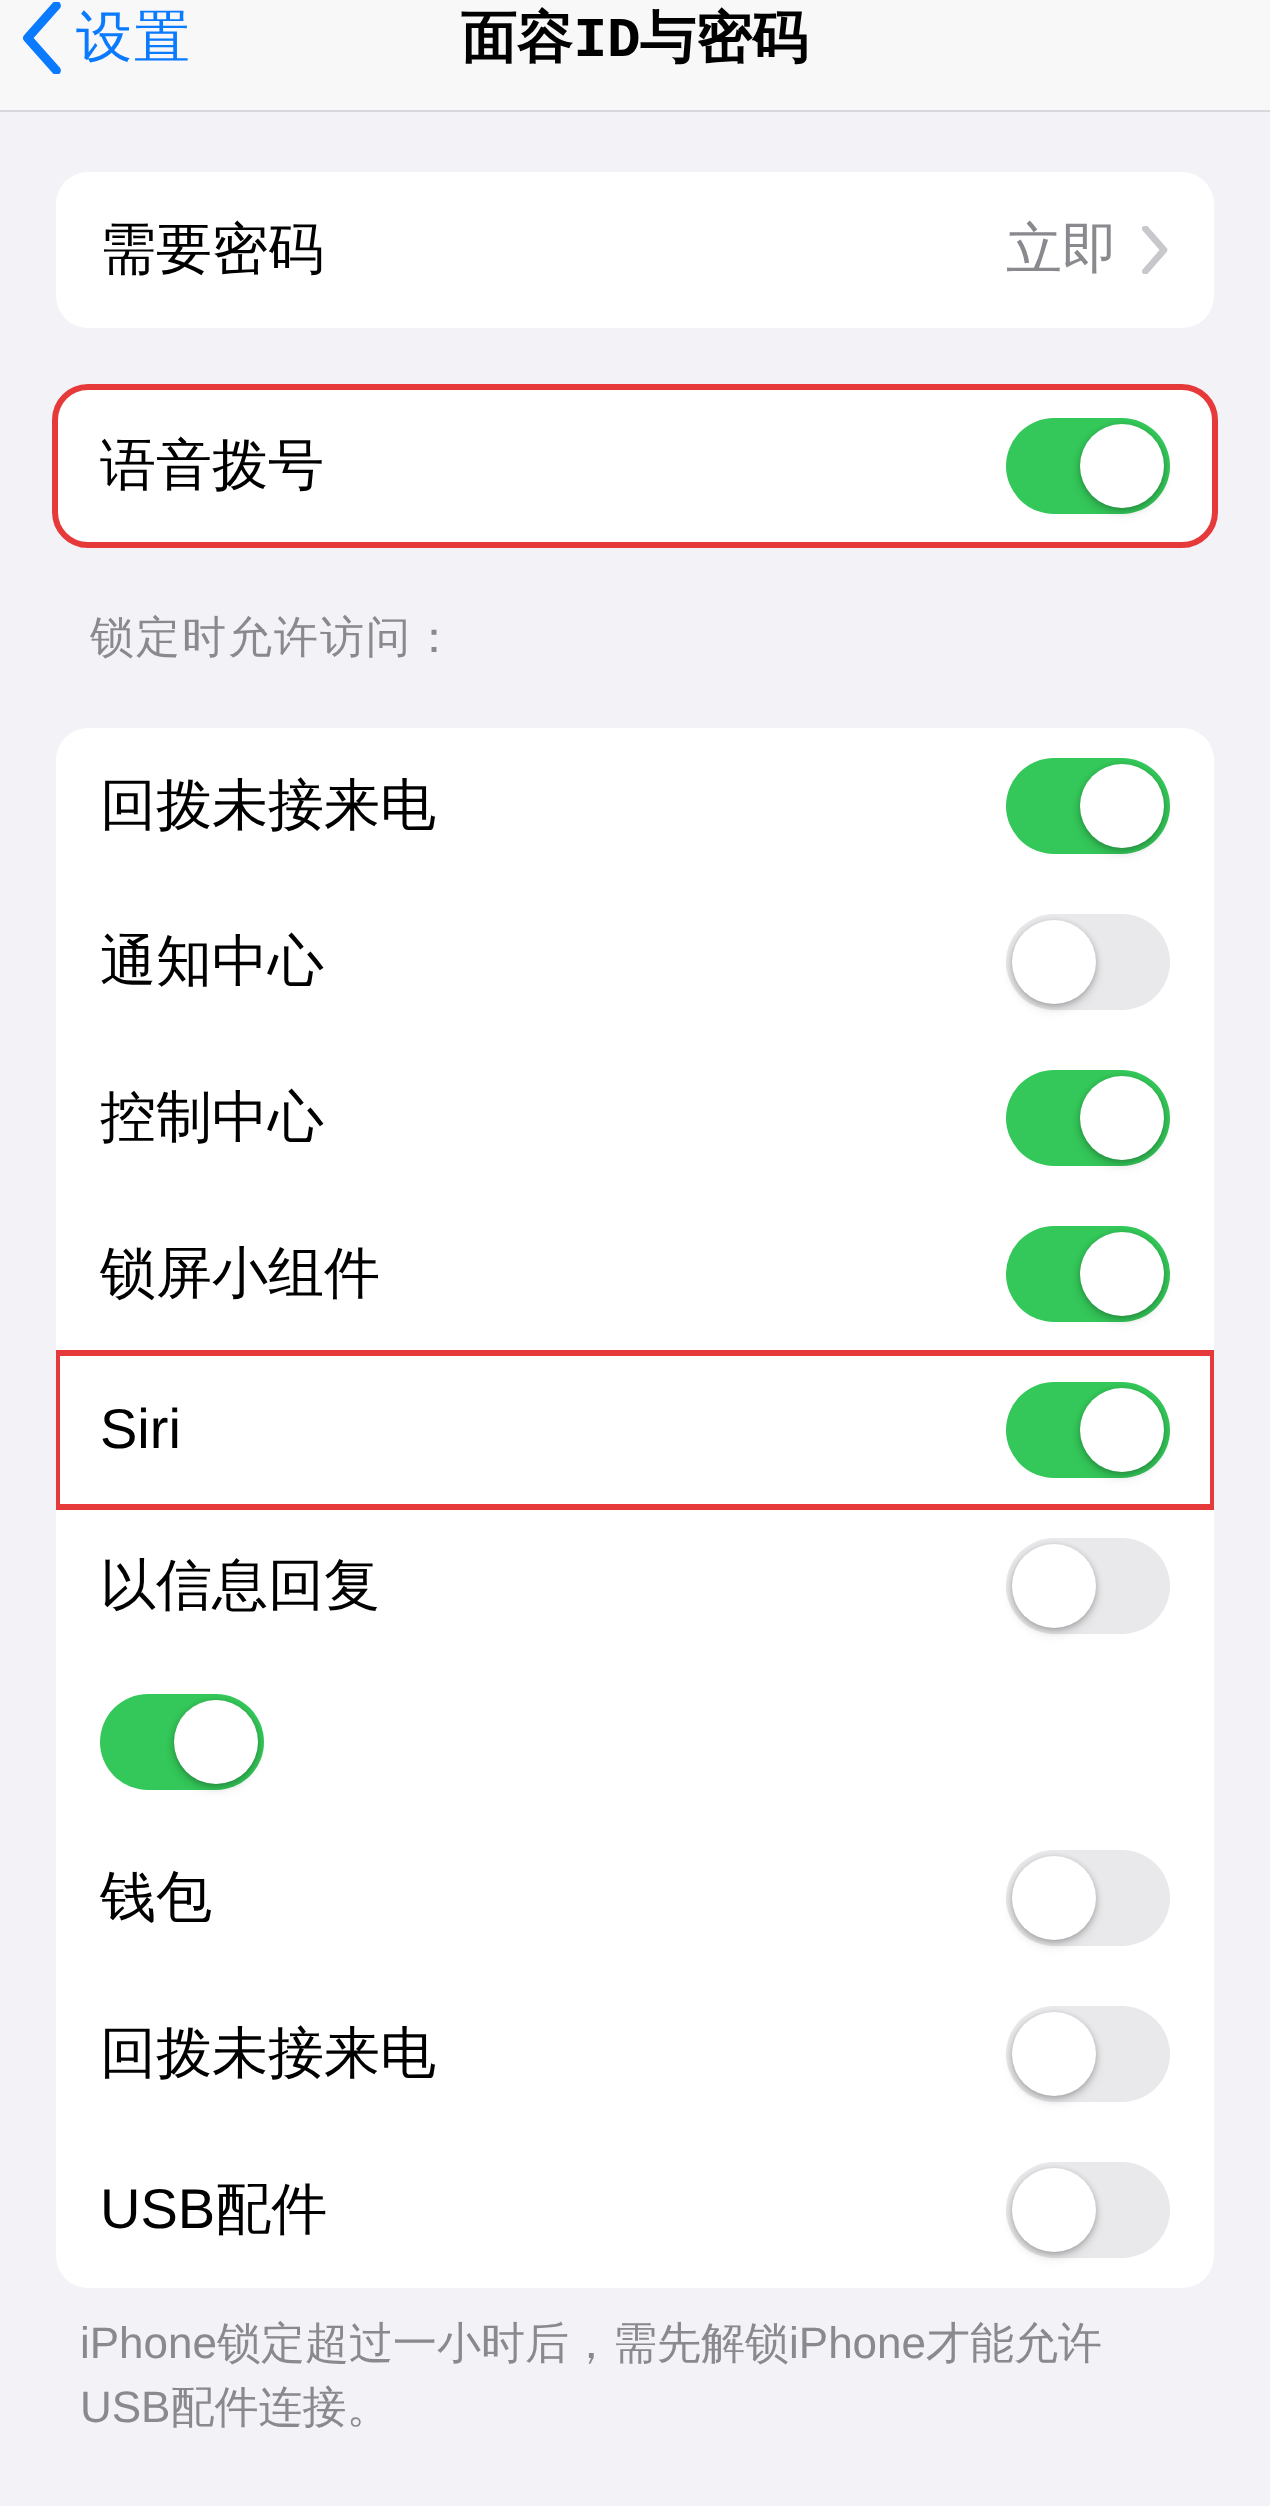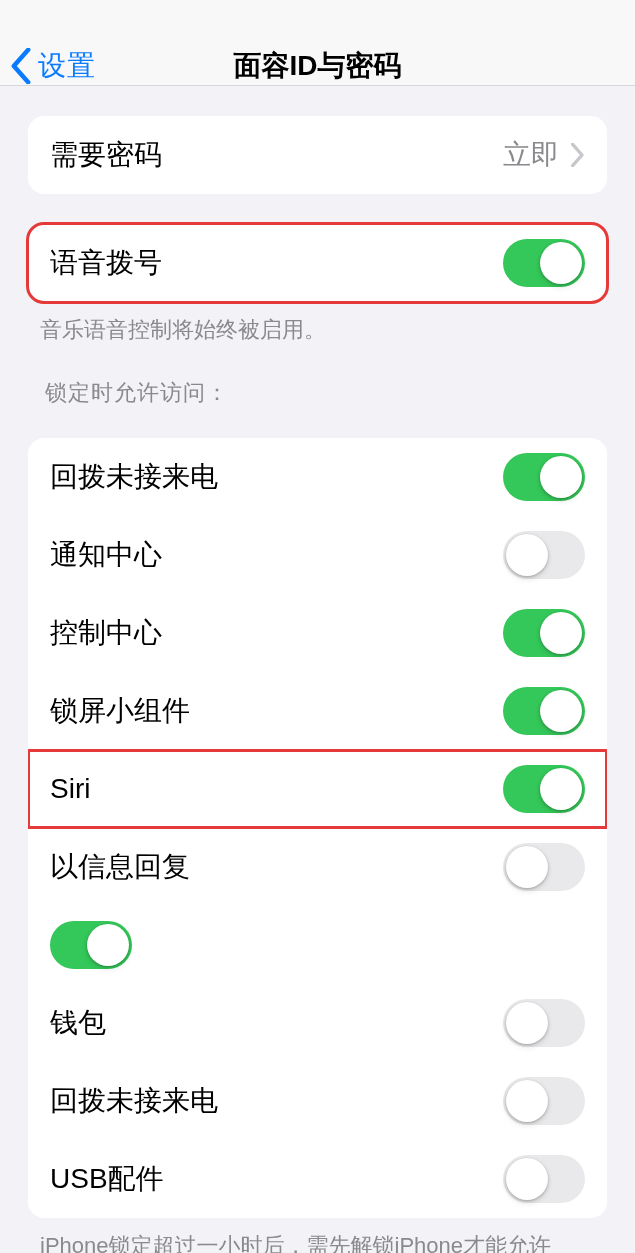--- a/index.html
+++ b/index.html
@@ -4,25 +4,26 @@
 <style>
   * { box-sizing: border-box; margin: 0; padding: 0; }
   html, body {
     width: 635px;
     font-family: -apple-system, "Helvetica Neue", Arial, sans-serif;
     background: #f2f2f7;
     color: #000;
   }
   .navbar {
     position: relative;
-    height: 86px;
+    height: 56px;
     background: #f8f8f8;
     border-bottom: 1px solid #d8d8dc;
     display: flex;
-    align-items: flex-end;
+    align-items: flex-start;
+    font-family: Liberation Mono, monospace;
   }
   .back {
     display: flex;
     align-items: center;
     color: #0a7aff;
     font-size: 28px;
     padding-left: 10px;
     cursor: pointer;
   }
   .back-chevron { width: 22px; height: 36px; }
@@ -140,21 +141,20 @@
   </div>
 
   <div class="group highlight">
     <div class="row">
       <div class="row-label">语音拨号</div>
       <div class="switch on">
         <div class="knob"></div>
       </div>
     </div>
   </div>
-  <div class="footer-text">音乐语音控制将始终被启用。</div>
 
   <div class="header-text">锁定时允许访问：</div>
   <div class="group group-rows" id="lock-group">
 
   <div class="row-wrap">
         <div class="row">
           <div class="row-label">回拨未接来电</div>
           <div class="switch on">
             <div class="knob"></div>
           </div>

